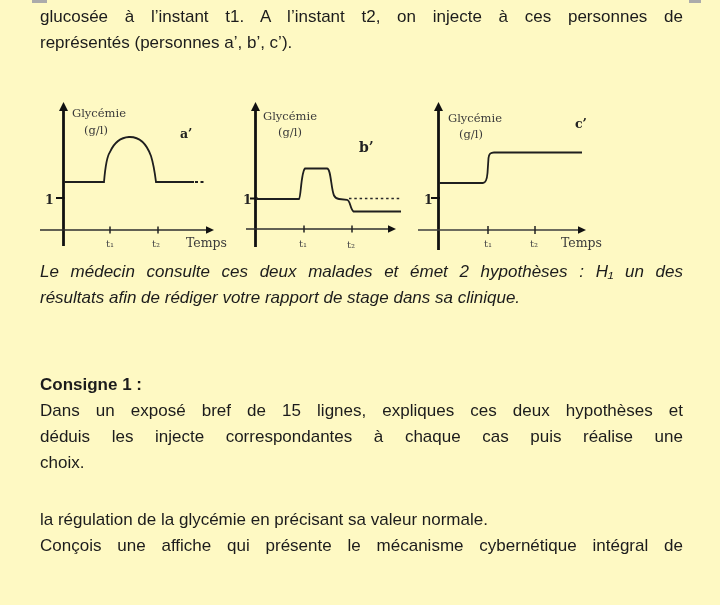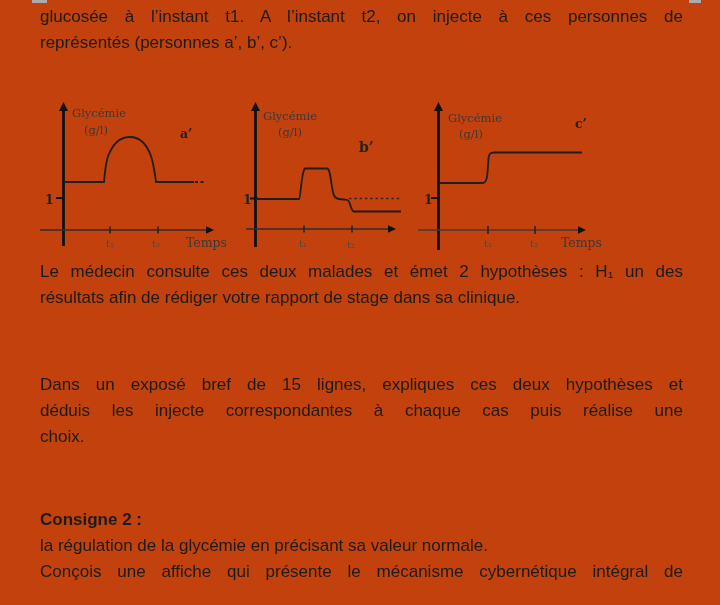--- a/index.html
+++ b/index.html
@@ -1,16 +1,16 @@
 <!DOCTYPE html>
 <html><head>
 <meta charset="utf-8">
 <style>
   html,body{margin:0;padding:0;background:#ffffff;}
-  #page{position:relative;width:720px;height:605px;background:#c2410c;overflow:hidden;
+  #page{position:relative;width:720px;height:605px;background:#fef9c3;overflow:hidden;
         font-family:"Liberation Sans","DejaVu Sans",sans-serif;color:#1c1c1c;}
   .block{position:absolute;left:40px;width:643px;font-size:17px;line-height:26px;}
   .tl{text-align:justify;text-align-last:justify;}
   .tl.last{text-align-last:left;}
   .heading{font-weight:bold;}
   .artifact{position:absolute;height:3px;background:#ababab;top:0;}
   #fig{position:absolute;left:0;top:100px;width:720px;height:155px;}
   .gtxt{font-family:"DejaVu Serif",serif;fill:#3a3a3a;font-size:11.5px;}
   .gtxt-sm{font-family:"DejaVu Serif",serif;fill:#4a4a4a;font-size:10px;}
   .gtxt-tag{font-family:"DejaVu Serif",serif;fill:#222;font-size:12.5px;font-weight:bold;}
@@ -89,34 +89,34 @@
       <text class="gtxt" x="448" y="22">Glycémie</text>
       <text class="gtxt" x="459" y="38">(g/l)</text>
       <text class="gtxt-tag" x="575" y="28">c’</text>
       <text class="gtxt-one" x="424" y="104">1</text>
       <text class="gtxt-sm" x="484" y="147">t₁</text>
       <text class="gtxt-sm" x="530" y="147">t₂</text>
       <text class="gtxt-temps" x="561" y="147">Temps</text>
     </g>
   </svg>
 
-  <div class="block" style="top:259px;">
+  <div class="block" style="top:259px;font-style:italic;">
       <div class="tl">Le médecin consulte ces deux malades et émet 2 hypothèses : H₁ un des</div>
       <div class="tl last">résultats afin de rédiger votre rapport de stage dans sa clinique.</div>
     </div>
 
   <div class="block" style="top:372px;">
+    <div class="heading">Consigne 1 :</div>
     <div>
         <div class="tl">Dans un exposé bref de 15 lignes, expliques ces deux hypothèses et</div>
         <div class="tl">déduis les injecte correspondantes à chaque cas puis réalise une</div>
         <div class="tl last">choix.</div>
       </div>
   </div>
 
   <div class="block" style="top:507px;">
-    <div class="heading">Consigne 2 :</div>
     <div>
         <div class="tl last">la régulation de la glycémie en précisant sa valeur normale.</div>
         <div class="tl">Conçois une affiche qui présente le mécanisme cybernétique intégral de</div>
       </div>
   </div>
 
 </div>
 
 </body></html>

